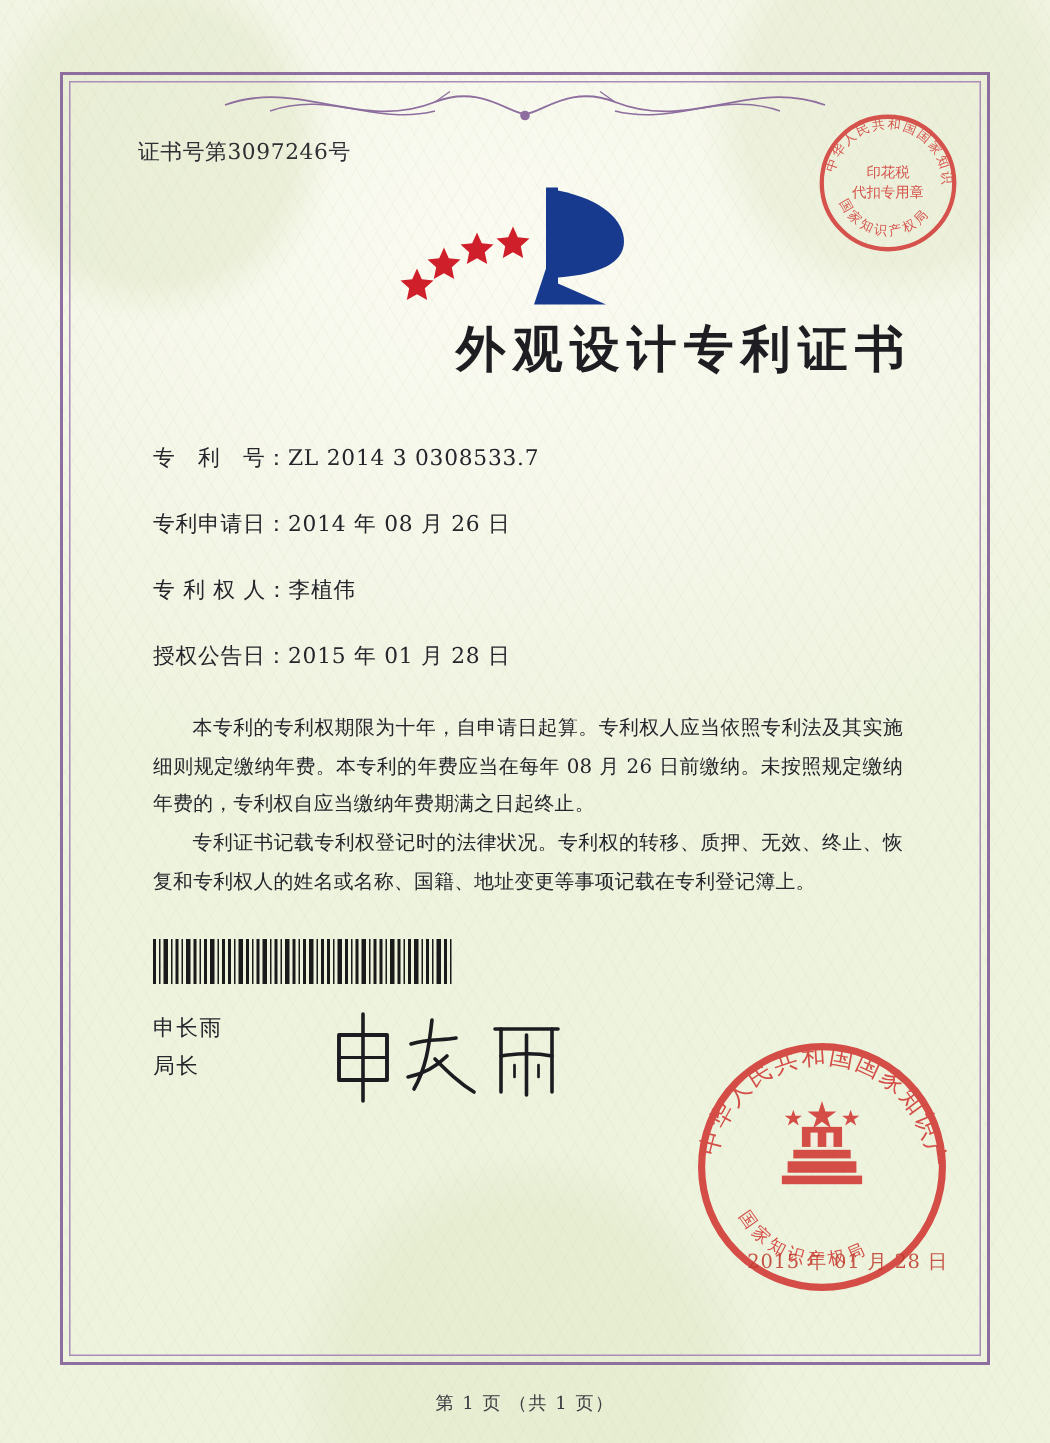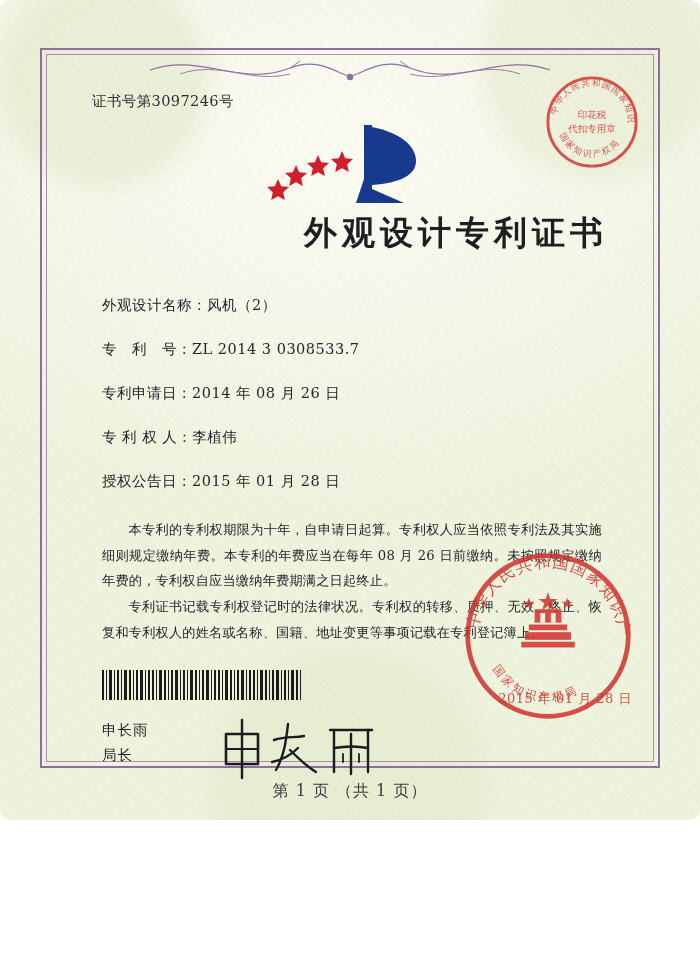--- a/index.html
+++ b/index.html
@@ -10,26 +10,25 @@
   body {
     width: 700px;
     height: 962px;
     font-family: "DejaVu Sans", "Liberation Sans", sans-serif;
     overflow: hidden;
   }
 
   .page {
     position: relative;
     width: 700px;
-    height: 820px;
+    height: 962px;
     background:
       radial-gradient(ellipse 520px 360px at 48% 18%, #fbfbf2 0%, #f7f8ec 40%, #f2f5e4 72%, #eef3de 100%),
       linear-gradient(135deg, #f6f7e9 0%, #f2f4e2 35%, #f4f5e8 60%, #eef2dc 100%);
     overflow: hidden;
-    border-radius: 10px;
   }
 
   
   .page:before {
     content: "";
     position: absolute;
     inset: 0;
     background:
       repeating-linear-gradient(60deg, rgba(200,210,170,0.10) 0 1px, rgba(255,255,255,0) 1px 9px),
       repeating-linear-gradient(-60deg, rgba(200,210,170,0.09) 0 1px, rgba(255,255,255,0) 1px 11px),
@@ -203,21 +202,21 @@
     letter-spacing: 0.5px;
   }
 
   .page-footer {
     position: absolute;
     bottom: 18px;
     left: 0;
     right: 0;
     text-align: center;
     font-family: "DejaVu Serif", "Liberation Serif", serif;
-    font-size: 16px;
+    font-size: 12px;
     color: #3a3a40;
     letter-spacing: 1px;
   }
 </style>
 </head>
 <body>
 
 <div class="page">
 
   <div class="border-outer"></div>
@@ -252,23 +251,20 @@
           <path d="M112,10 C142,16 156,30 156,44 C156,58 140,66 112,68 Z" fill="#173a8f"></path>
           <path d="M112,72 L144,86 L112,86 Z" fill="#173a8f"></path>
           <path d="M96,86 L104,62 L104,86 Z" fill="#173a8f"></path>
         </g>
       </svg>
     </div>
 
     <div class="title">外观设计专利证书</div>
 
     <div class="fields">
-      <div class="field-row">
-        <span class="field-label">外观设计名称：</span><span class="field-value">风机（2）</span>
-      </div>
       <div class="field-row">
         <span class="field-label">专　利　号：</span><span class="field-value">ZL 2014 3 0308533.7</span>
       </div>
       <div class="field-row">
         <span class="field-label">专利申请日：</span><span class="field-value">2014 年 08 月 26 日</span>
       </div>
       <div class="field-row">
         <span class="field-label">专 利 权 人：</span><span class="field-value">李植伟</span>
       </div>
       <div class="field-row">

